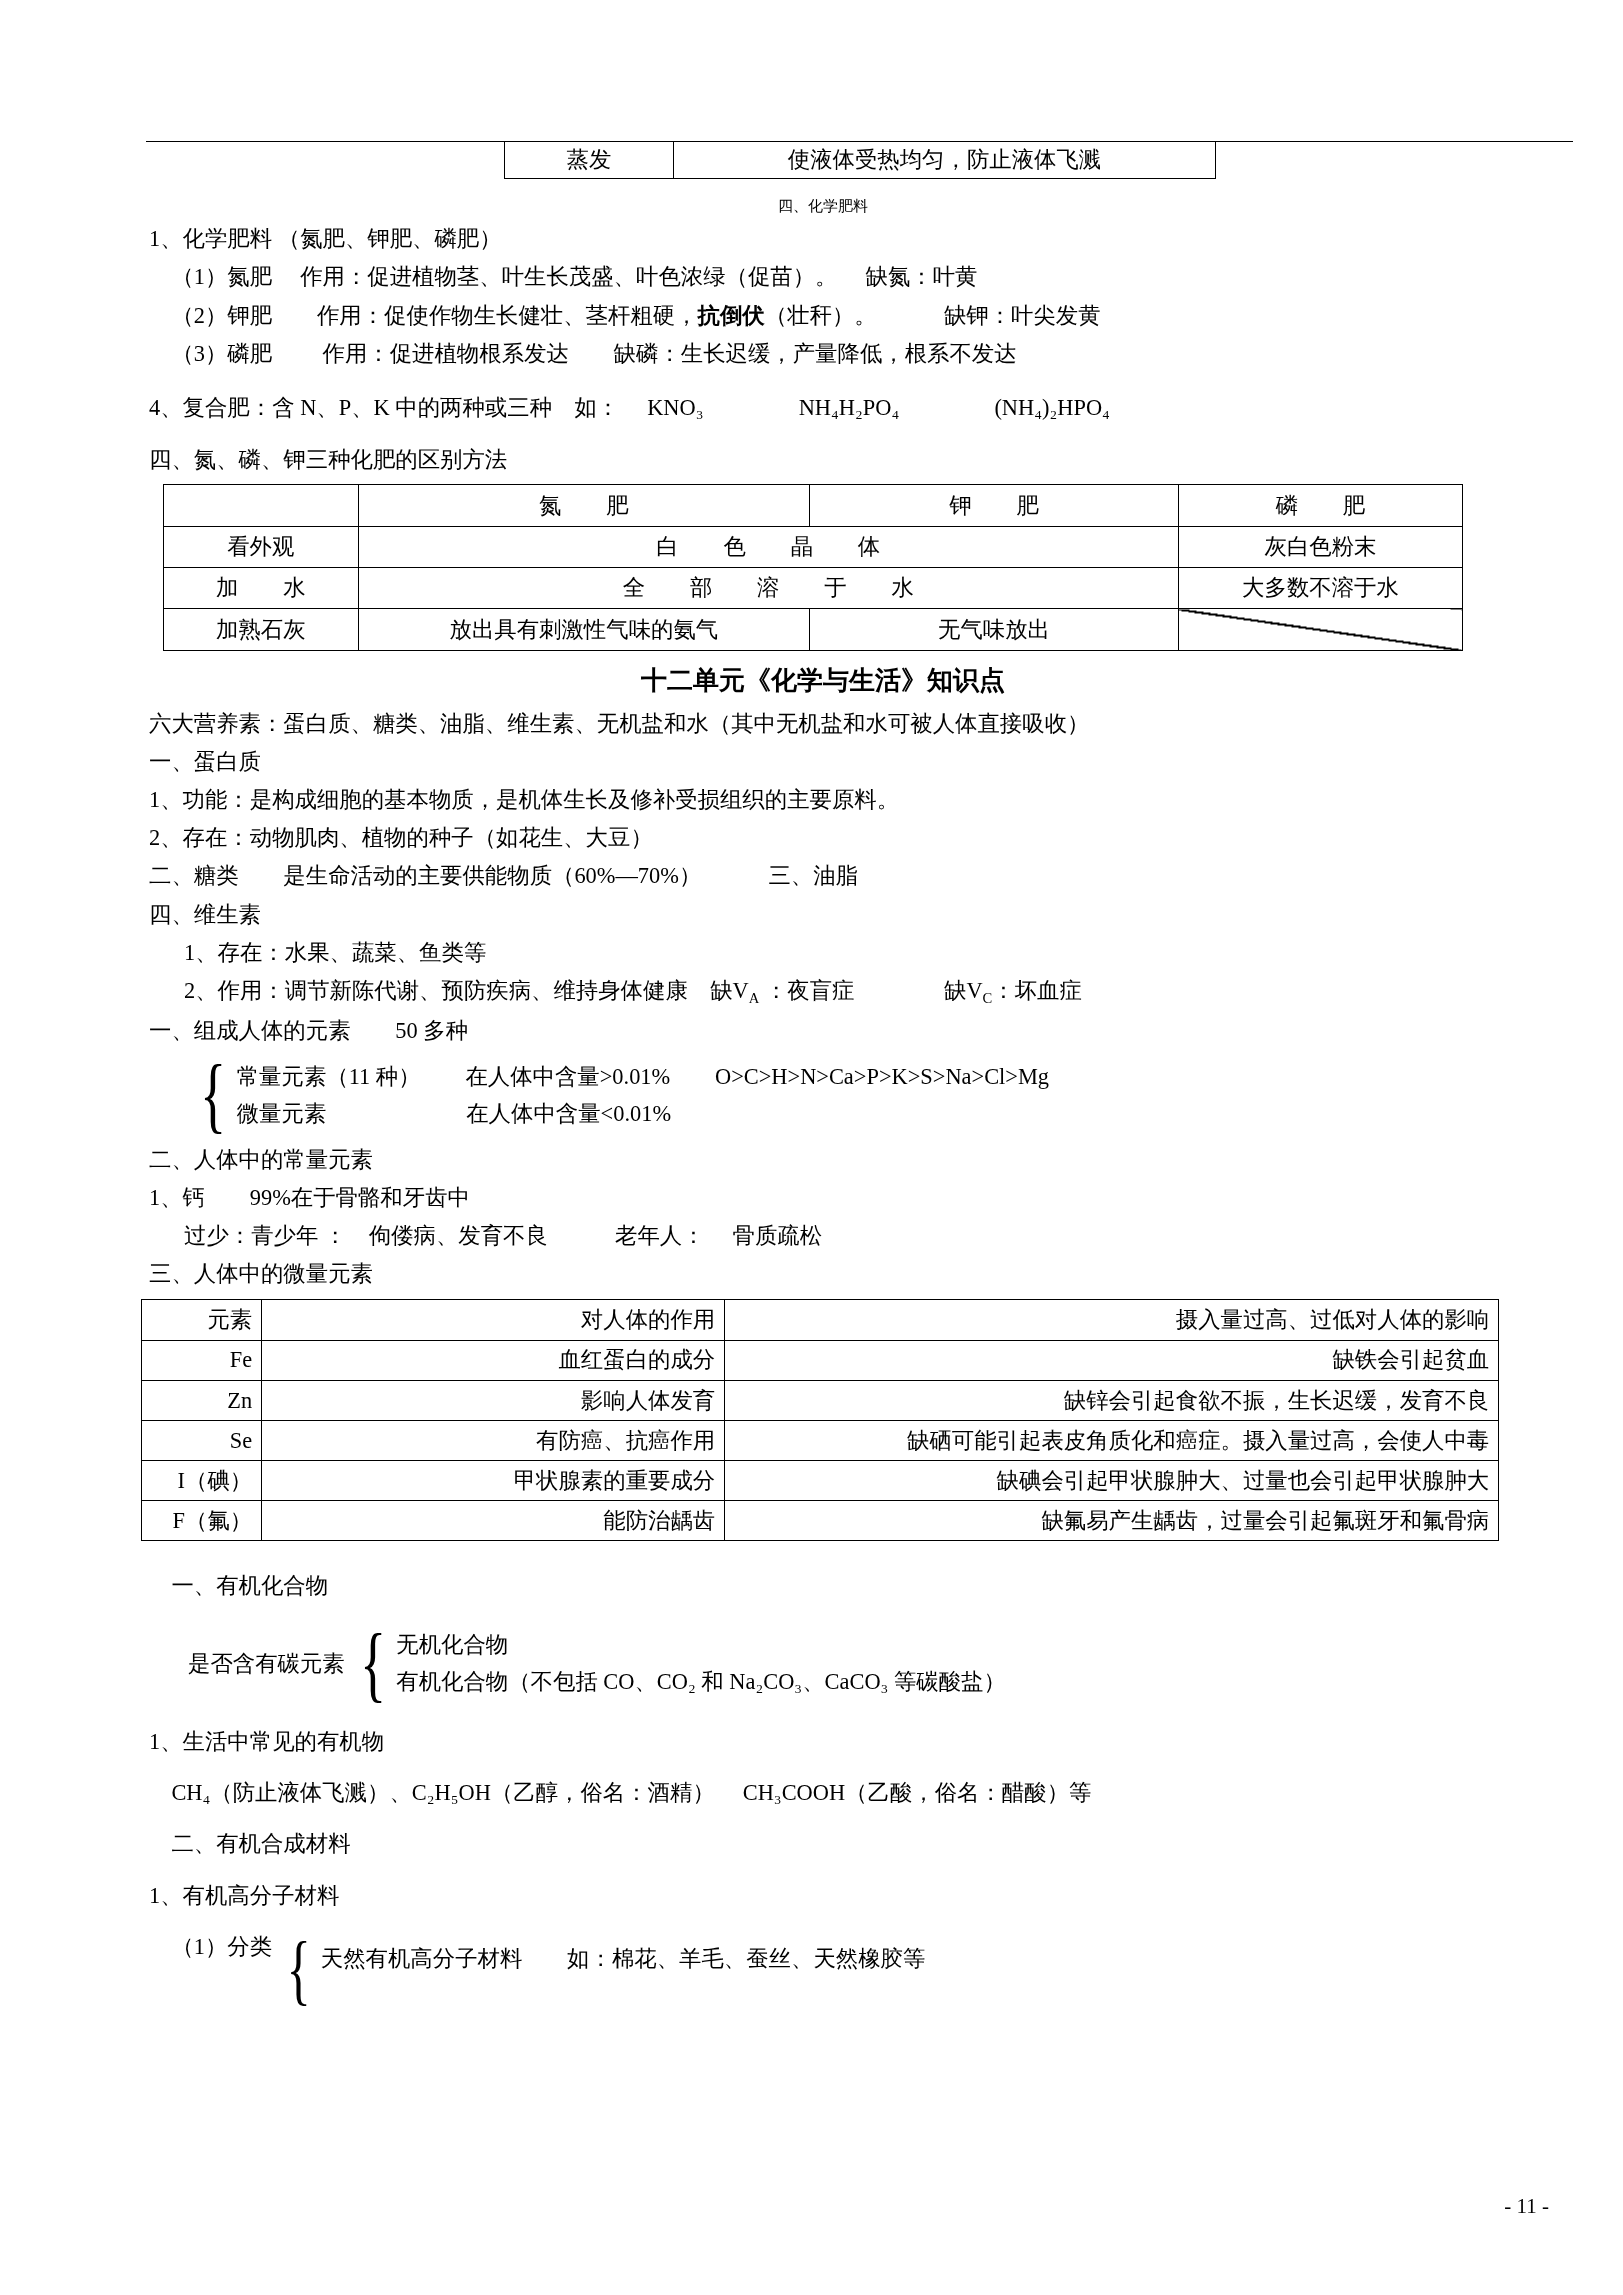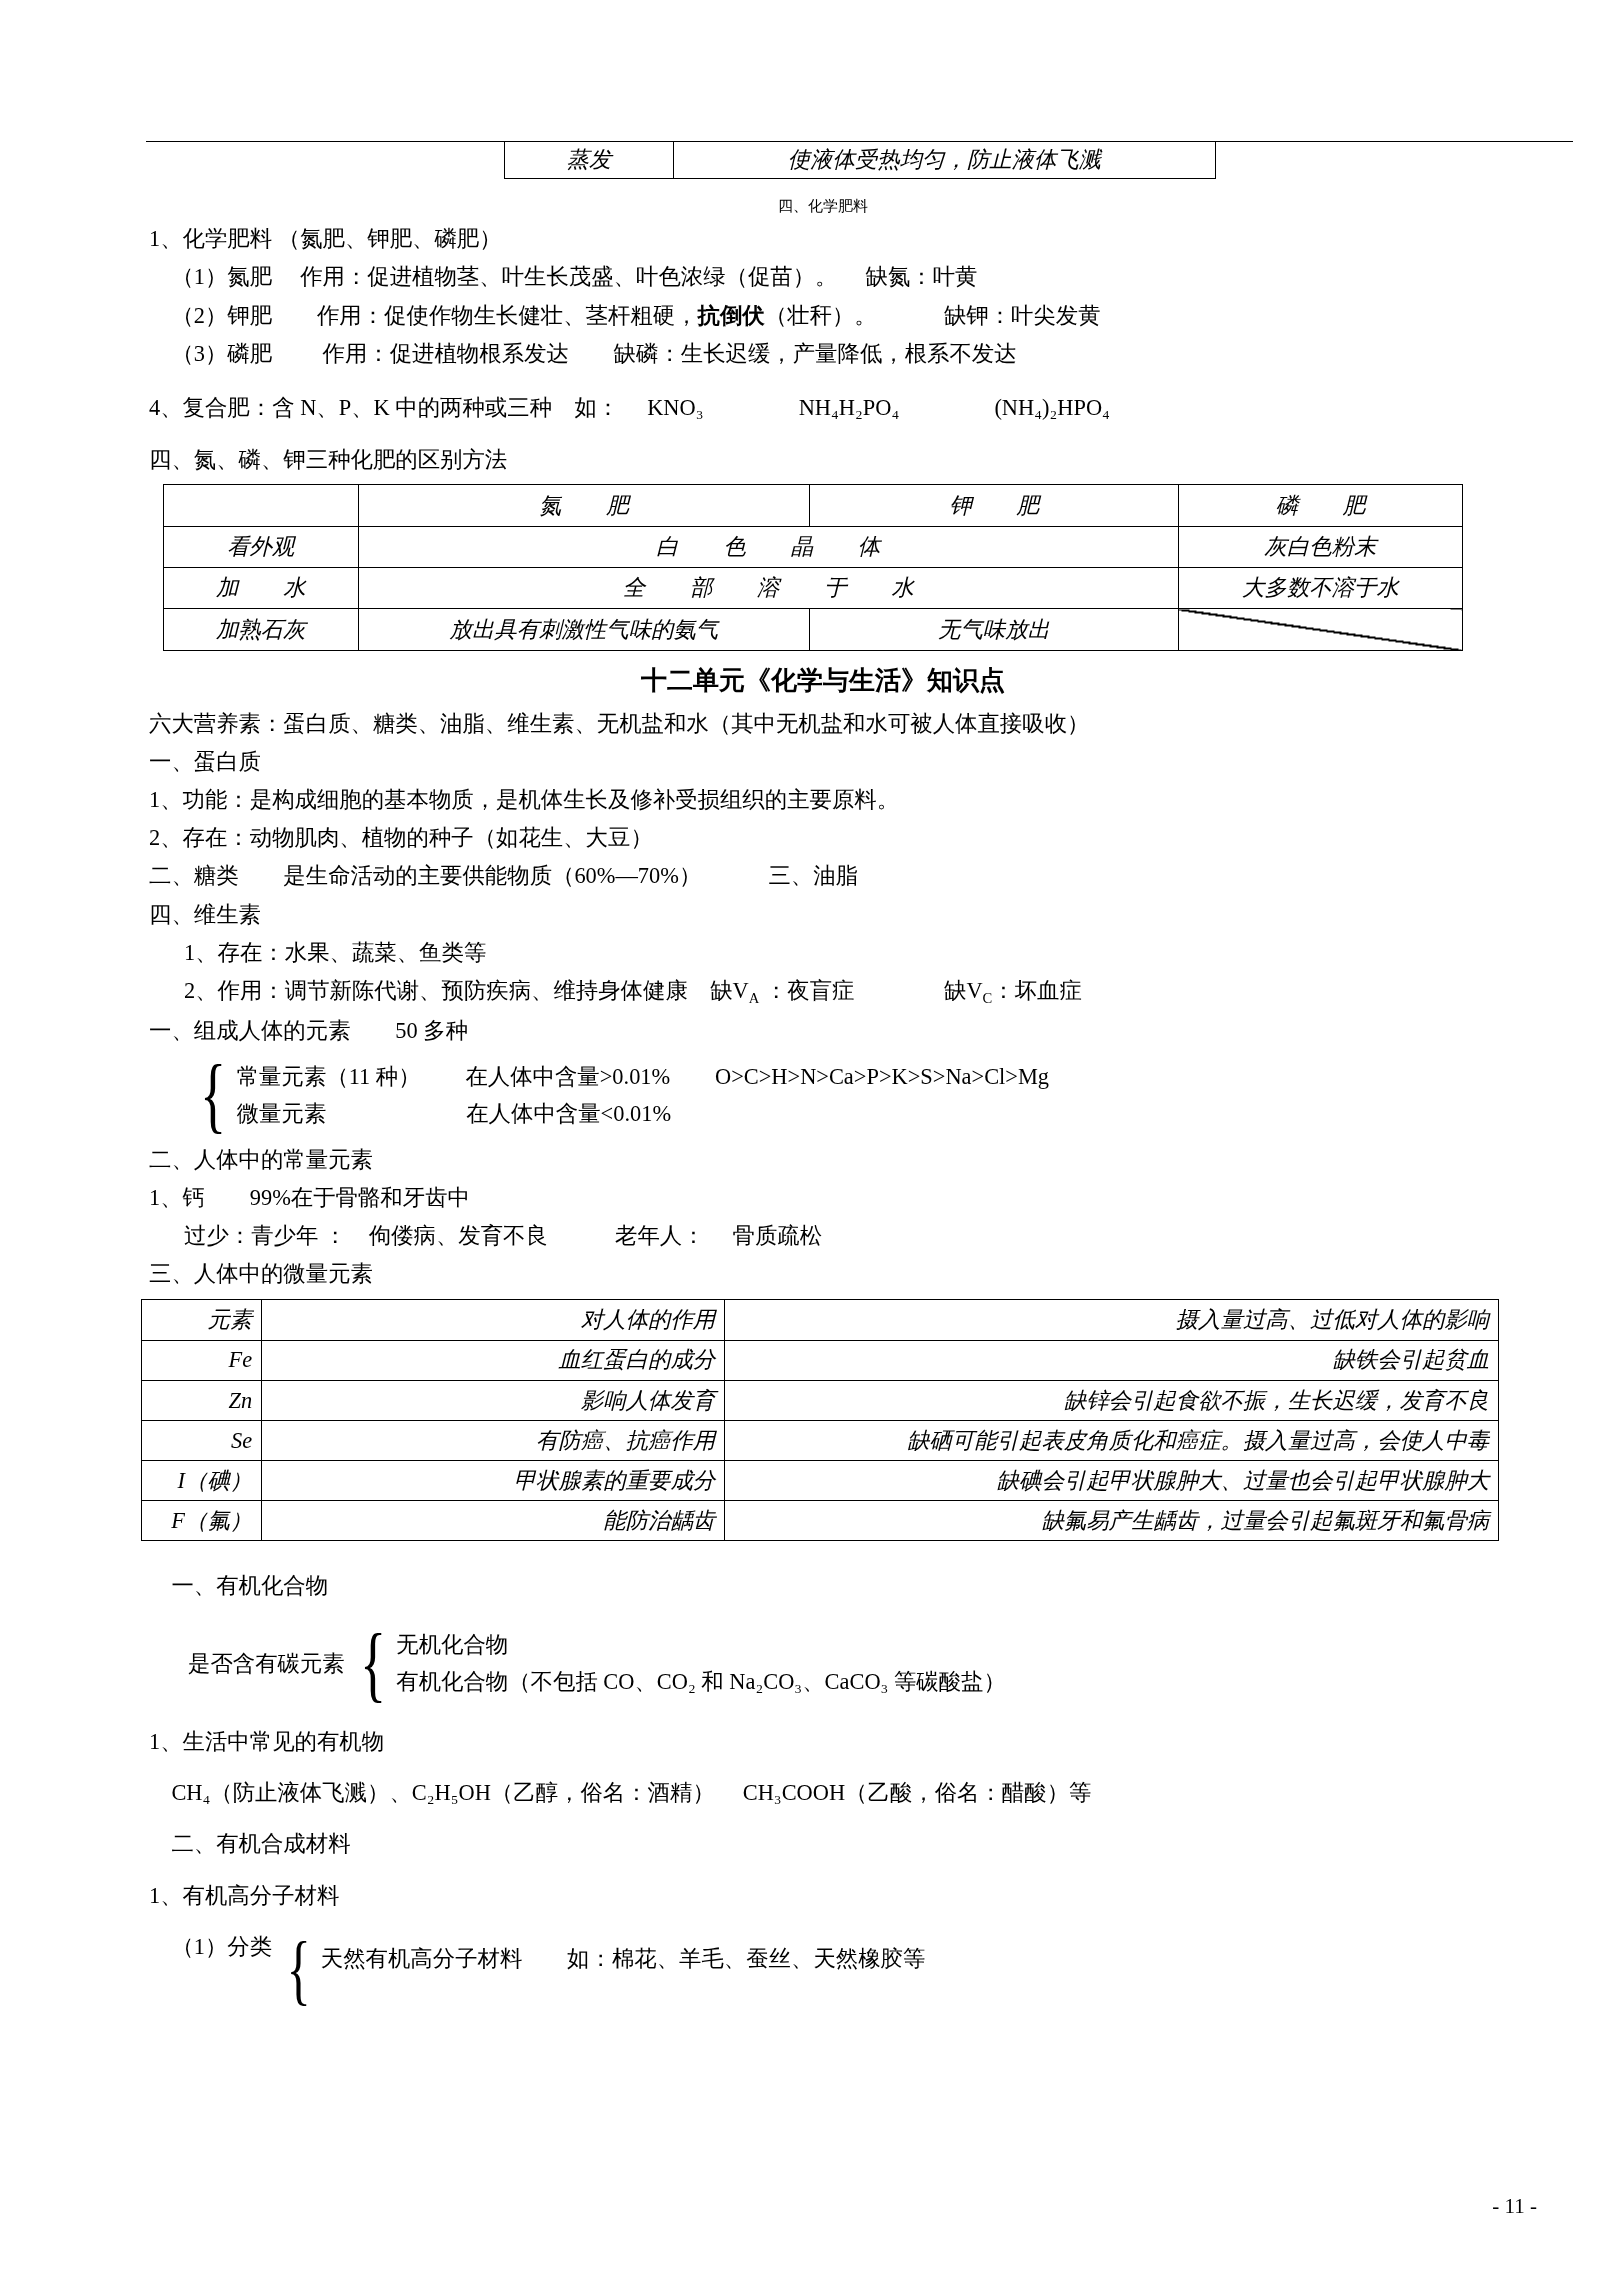--- a/index.html
+++ b/index.html
@@ -6,21 +6,21 @@
   .page{
     width:1623px;height:2295px;background:#ffffff;position:relative;
     box-sizing:border-box;padding:141px 126px 0 149px;
     font-family:"Liberation Serif","DejaVu Serif",serif;
     color:#000;font-size:22.4px;line-height:1.4;overflow:hidden;
   }
   p{margin:6.7px 0;white-space:pre-wrap;}
   .bold{font-weight:bold;}
   .top-rule{border-top:1.7px solid #000;width:1427px;margin-left:-2.8px;height:0;}
   table{border-collapse:collapse;}
-  td,th{border:1.7px solid #000;font-weight:normal;white-space:pre-wrap;font-style:italic;}
+  td,th{border:1.7px solid #000;font-weight:normal;white-space:pre-wrap;}
   .mini-table{margin-left:355px;width:712px;text-align:center;table-layout:fixed;}
   .mini-table td{border-top:none;padding:2.2px 0;}
   .h-main{font-size:15px;font-weight:normal;margin:17px 0 5.6px;text-align:center;}
   .formula-line{margin:23.5px 0 17px;}
   .pre-table-line{margin:20px 0 9px;}
   .fert-table{width:1300px;margin:2.2px 0 11.2px 14px;text-align:center;table-layout:fixed;}
   .fert-table td{padding:4.5px 2.2px;}
   .diag{background:linear-gradient(to top right,#fff 0%,#fff calc(50% - 1.1px),#000 calc(50% - 1.1px),#000 calc(50% + 1.1px),#fff calc(50% + 1.1px),#fff 100%);}
   .h-center{font-size:26px;font-weight:bold;text-align:center;margin:12.3px 0 9px;width:1348px;}
   .in1{padding-left:22.4px;}
@@ -31,21 +31,21 @@
   .trace-table{width:1357px;margin:10px 0 5.6px -7.8px;table-layout:fixed;}
   .trace-table td,.trace-table th{padding:3.9px 9px;text-align:right;}
   .sp{margin:20px 0;}
   .organic-title{margin-top:29px;}
   .brace-row2{display:flex;align-items:center;margin:11.2px 0 11.2px 39px;}
   .brace-row3{display:flex;align-items:flex-start;margin:17px 0 0 22.4px;}
   .brace-row3 .brace{font-size:78px;}
   .brace-row3 .brace-lines p{margin-top:12.3px;}
   .brace-label{margin-right:7.8px;}
   sub{font-size:14.6px;}
-  .page-number{position:absolute;right:86px;top:2192px;font-size:21px;}
+  .page-number{position:absolute;right:74px;top:2192px;font-size:21px;}
 </style>
 </head>
 <body>
 
 <div class="page">
 
   <div class="top-rule"></div>
 
   <table class="mini-table">
     <tbody>

